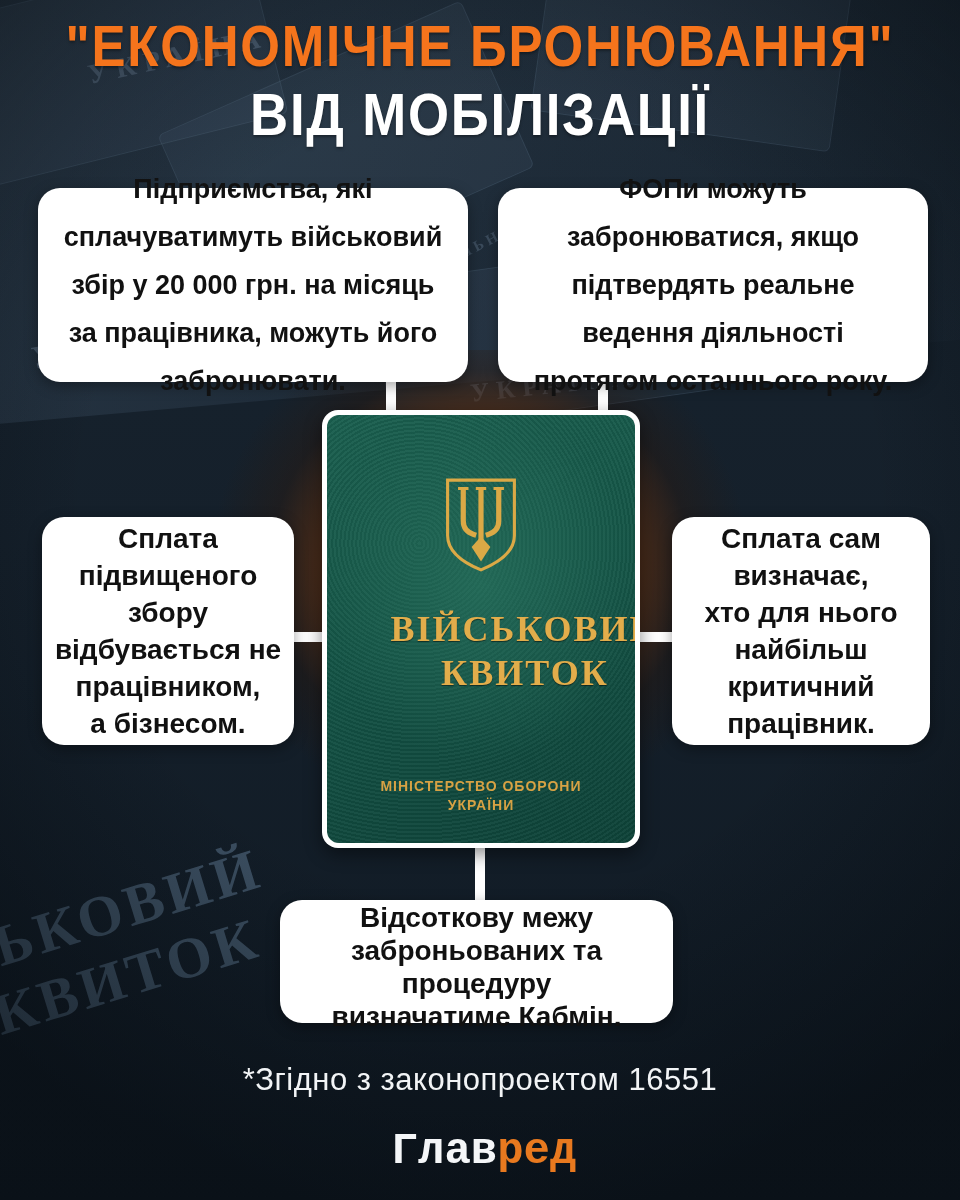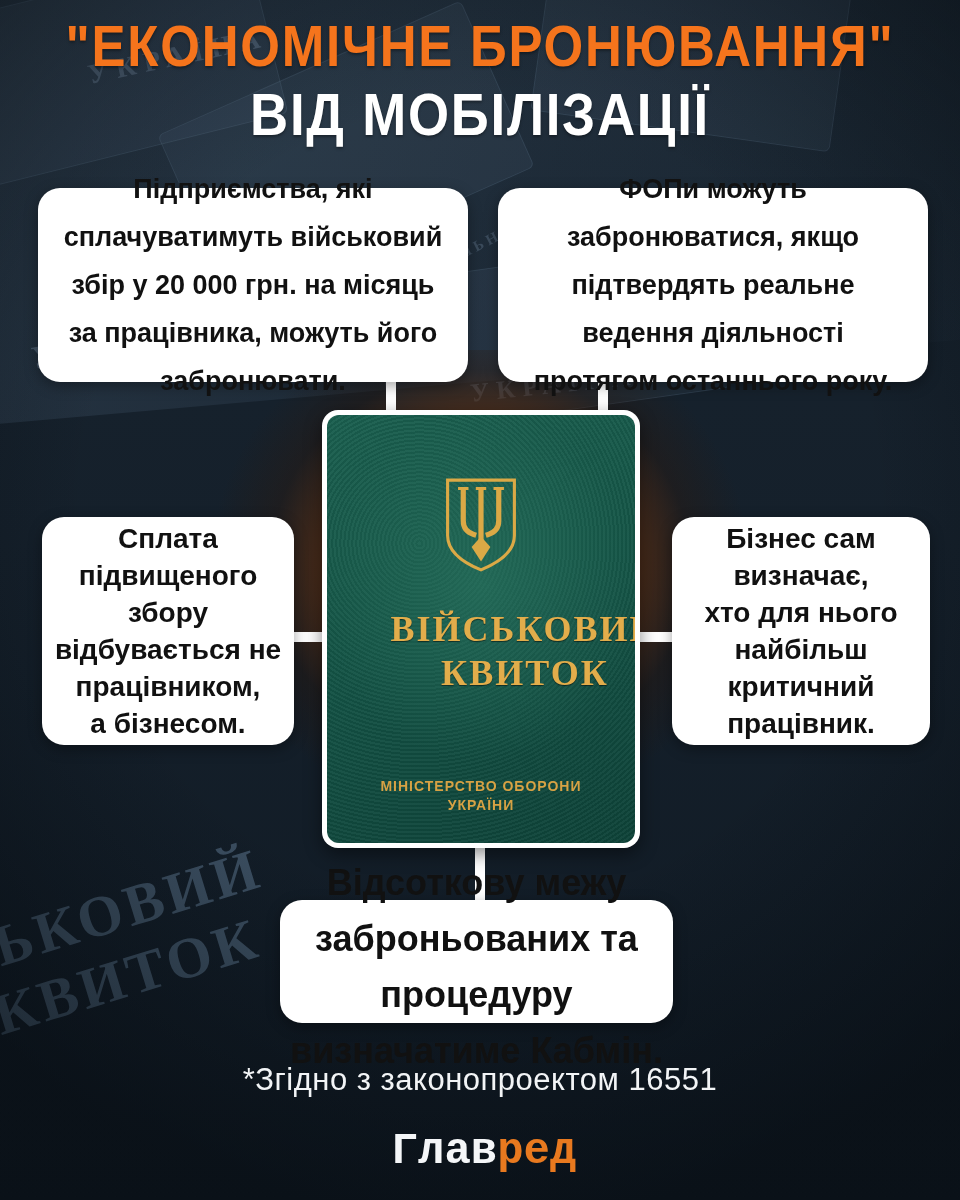--- a/index.html
+++ b/index.html
@@ -40,21 +40,21 @@
     box-shadow:0 4px 14px rgba(0,0,0,.35);}
   .card-text{color:#111111;font-weight:bold;text-align:center;
     white-space:pre-line;font-size:27px;line-height:48px;}
   .card-tl{left:38px;top:188px;width:430px;height:194px;}
   .card-tr{left:498px;top:188px;width:430px;height:194px;}
   .card-l{left:42px;top:517px;width:252px;height:228px;}
   .card-l .card-text{font-size:28px;line-height:37px;}
   .card-r{left:672px;top:517px;width:258px;height:228px;}
   .card-r .card-text{font-size:28px;line-height:37px;}
   .card-b{left:280px;top:900px;width:393px;height:123px;}
-  .card-b .card-text{font-size:36px;line-height:56px;margin-top:11px;}
+  .card-b .card-text{font-size:28px;line-height:33px;margin-top:11px;}
   
   .conn{position:absolute;background:#ffffff;}
   .conn-v1{left:386px;top:380px;width:10px;height:36px;}
   .conn-v2{left:598px;top:380px;width:10px;height:36px;}
   .conn-h1{left:292px;top:632px;width:34px;height:10px;}
   .conn-h2{left:636px;top:632px;width:38px;height:10px;}
   .conn-v3{left:475px;top:844px;width:10px;height:58px;}
   
   .booklet{position:absolute;left:322px;top:410px;width:318px;height:438px;
     background:#ffffff;border-radius:16px;padding:5px;box-sizing:border-box;
@@ -133,21 +133,21 @@
 а бізнесом.</div>
   </div>
   <div class="card card-tr">
     <div class="card-text">ФОПи можуть
 забронюватися, якщо
 підтвердять реальне
 ведення діяльності
 протягом останнього року.</div>
   </div>
   <div class="card card-r">
-    <div class="card-text">Бізнес сам
+    <div class="card-text">Сплата сам
 визначає,
 хто для нього
 найбільш
 критичний
 працівник.</div>
   </div>
   <div class="card card-b">
     <div class="card-text">Відсоткову межу
 заброньованих та процедуру
 визначатиме Кабмін.</div>

